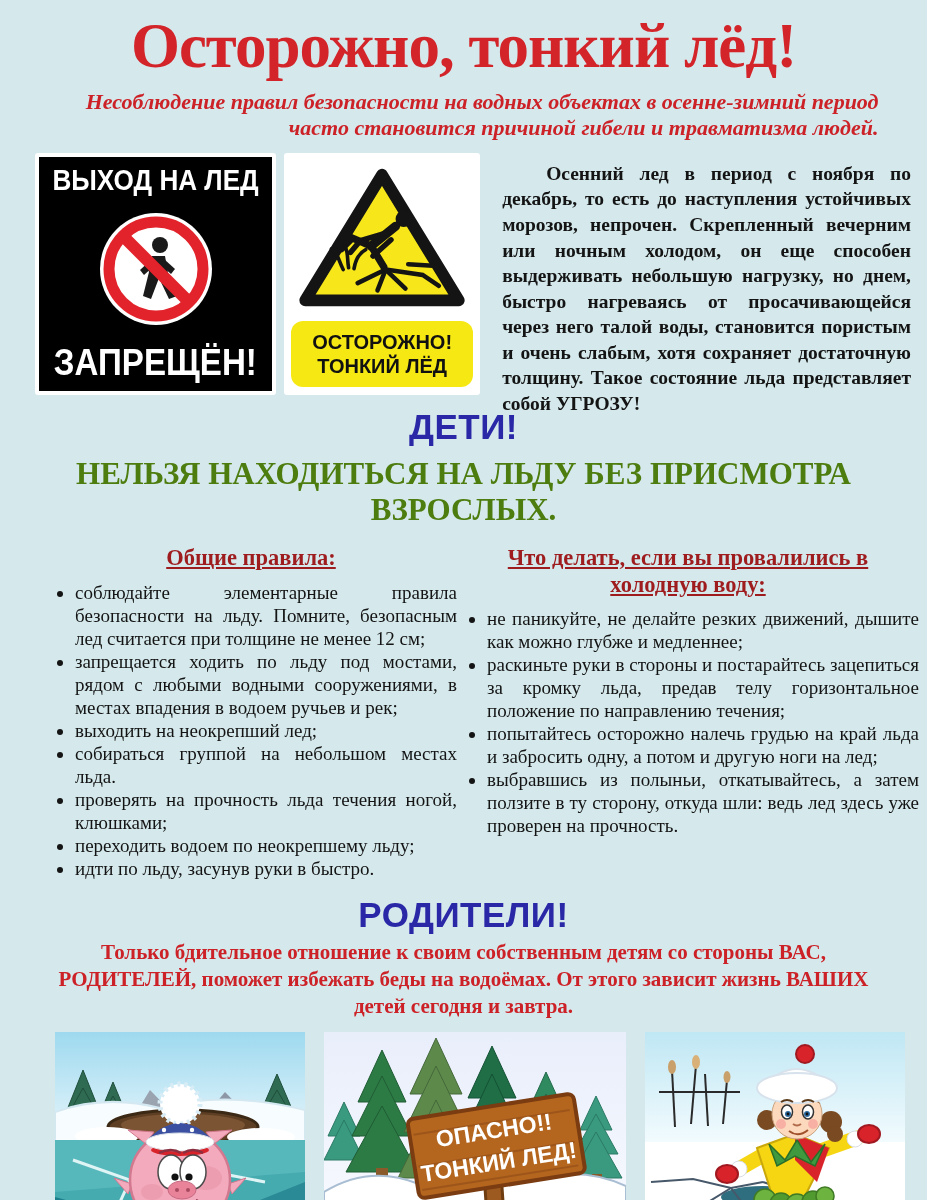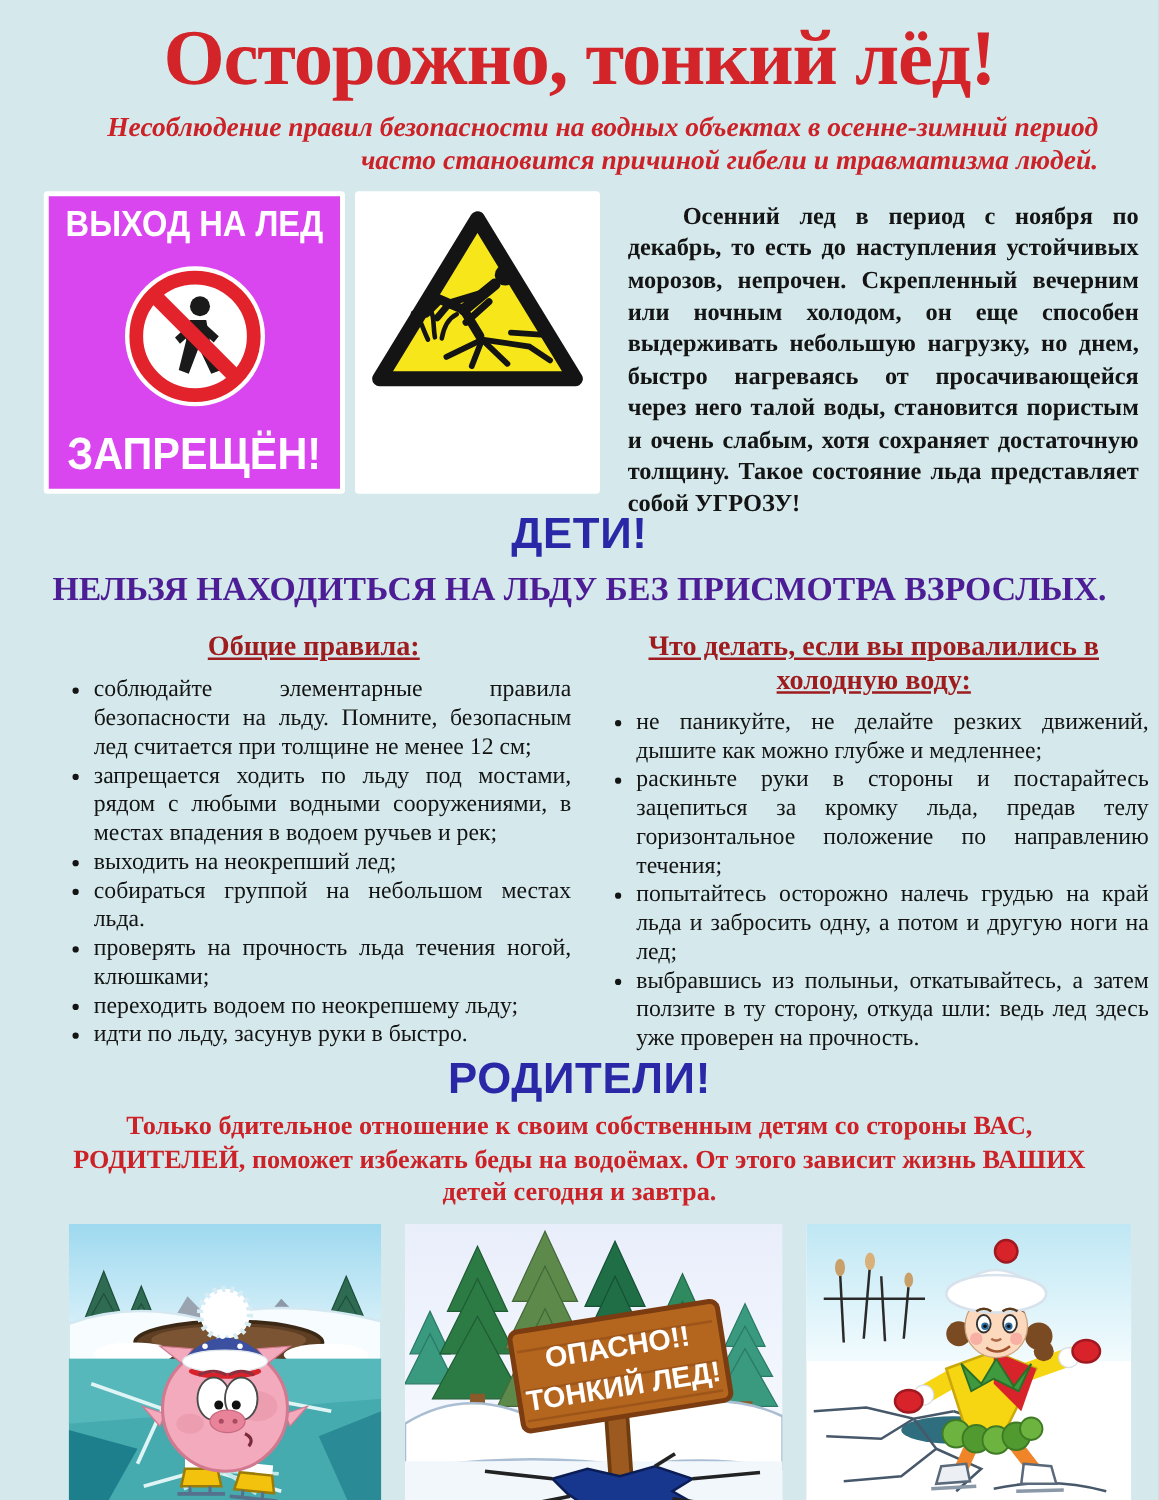--- a/index.html
+++ b/index.html
@@ -11,21 +11,21 @@
   .title {
     padding-top:4px; text-align:center; color:#d3242a; font-weight:bold;
     font-size:63px; line-height:1.35; letter-spacing:-1px;
   }
   .subtitle {
     width:830px; margin:0 auto; text-align:right; color:#cc2127;
     font-weight:bold; font-size:22px; line-height:1.18;font-style:italic;
   }
   .top-row { display:flex; margin:12px 8px 0 35px; gap:8px; height:242px; }
   .sign-prohibit {
-    flex:0 0 228px; background:#d946ef; border:4px solid #ffffff; border-radius:3px;
+    flex:0 0 228px; background:#000000; border:4px solid #ffffff; border-radius:3px;
     display:flex; flex-direction:column; align-items:center; justify-content:space-between;
     padding:7px 2px; font-family:"Liberation Sans", sans-serif;
   }
   .sign-prohibit .lbl-top { color:#fff; font-weight:800; font-size:29px; white-space:nowrap; transform:scaleX(0.9); }
   .sign-prohibit .lbl-bottom { color:#fff; font-weight:800; font-size:36px; white-space:nowrap; transform:scaleX(0.92); }
   .sign-warning {
     flex:0 0 196px; background:#ffffff; border-radius:3px; display:flex;
     flex-direction:column; align-items:center; padding:10px 6px 8px; gap:9px;
   }
   .warn-label {
@@ -35,25 +35,25 @@
   }
   .intro {
     flex:1; font-weight:bold; font-size:19.5px; line-height:1.31; text-align:justify;
     padding:8px 8px 0 14px; text-indent:44px; color:#141414;
   }
   .kids-heading, .parents-heading {
     text-align:center; font-family:"Liberation Sans", sans-serif; font-weight:800;
     font-size:35px; color:#2a28a7; letter-spacing:0.5px;
   }
   .kids-heading { margin-top:12px; }
-  .parents-heading { }
+  .parents-heading { margin-top:14px; }
   .kids-warning {
-    text-align:center; font-weight:bold; font-size:27px; color:#4c1d95; margin-top:9px;
-  }
-  .columns { display:flex; margin:16px 8px 0 45px; gap:22px; }
+    text-align:center; font-weight:bold; font-size:31px; color:#4d7c0f; margin-top:9px;
+  }
+  .columns { display:flex; margin:16px 8px 0 45px; }
   .col-left { flex:0 0 412px; }
   .col-right { flex:1; }
   .col-heading {
     text-align:center; color:#9e1b1e; font-weight:bold; font-size:22.5px;
     text-decoration:underline; line-height:1.22; margin-bottom:11px;
   }
   .col-right .col-heading { max-width:390px; margin:0 auto 9px; }
   .rule-list { margin:0; padding-left:30px; list-style:disc outside; }
   .rule-list li { font-size:19px; line-height:1.21; text-align:justify; color:#141414; }
   .emergency {
@@ -110,20 +110,24 @@
             <path d="M99,118 L140,124 L158,136"></path>
             <path d="M124,112 L156,114"></path>
           </g>
           <g stroke-width="4">
             <path d="M52,118 C46,106 46,99 39,95"></path>
             <path d="M58,116 C56,104 58,97 53,91"></path>
             <path d="M64,117 C66,105 71,99 77,96"></path>
           </g>
         </g>
       </svg>
+      <div class="warn-label">
+        <div>ОСТОРОЖНО!</div>
+        <div>ТОНКИЙ ЛЁД</div>
+      </div>
     </div>
 
     <div class="intro">Осенний лед в период с ноября по декабрь, то есть до наступления устойчивых морозов, непрочен. Скрепленный вечерним или ночным холодом, он еще способен выдерживать небольшую нагрузку, но днем, быстро нагреваясь от просачивающейся через него талой воды, становится пористым и очень слабым, хотя сохраняет достаточную толщину. Такое состояние льда представляет собой УГРОЗУ!</div>
   </div>
 
   <div class="kids-heading">ДЕТИ!</div>
   <div class="kids-warning">НЕЛЬЗЯ НАХОДИТЬСЯ НА ЛЬДУ БЕЗ ПРИСМОТРА ВЗРОСЛЫХ.</div>
 
   <div class="columns">
     <div class="col-left">

